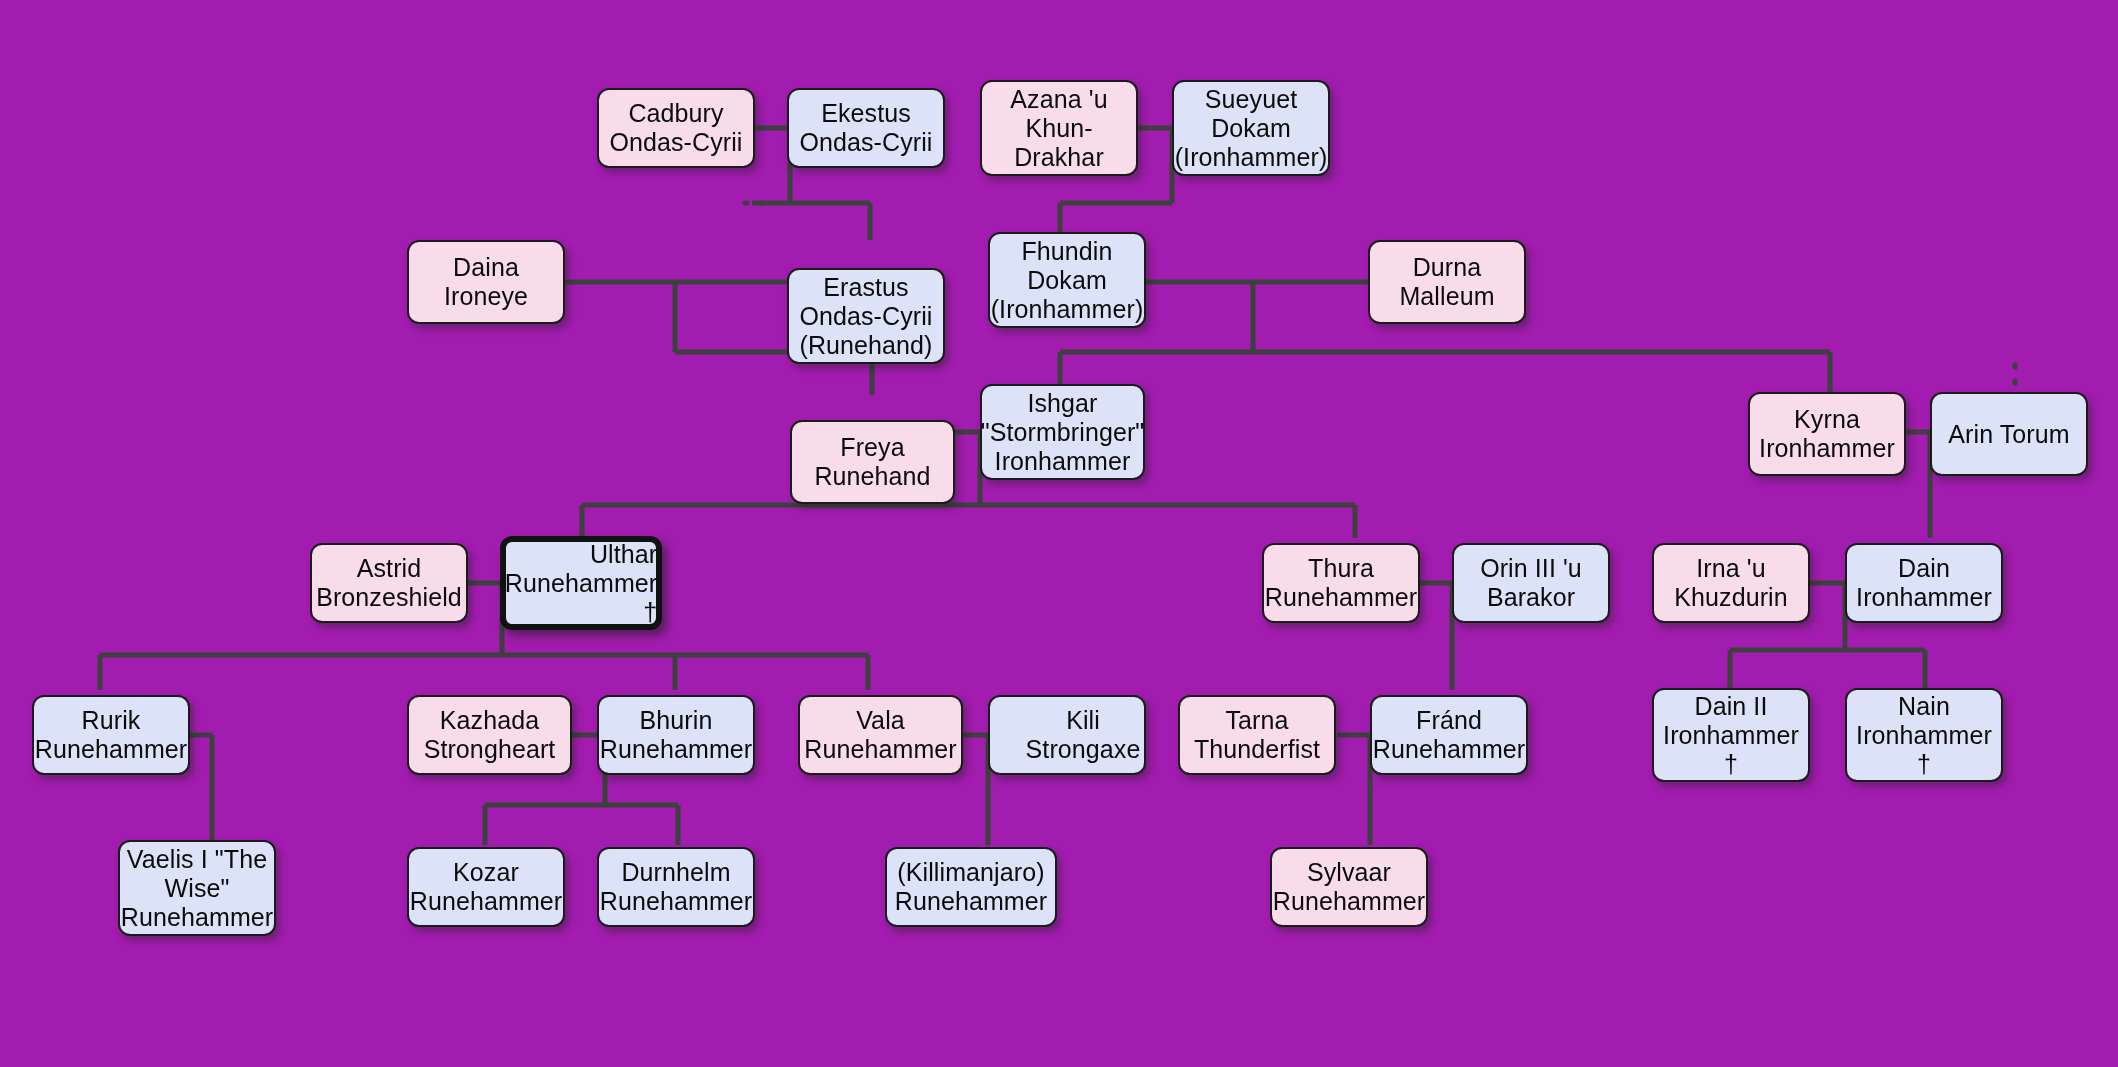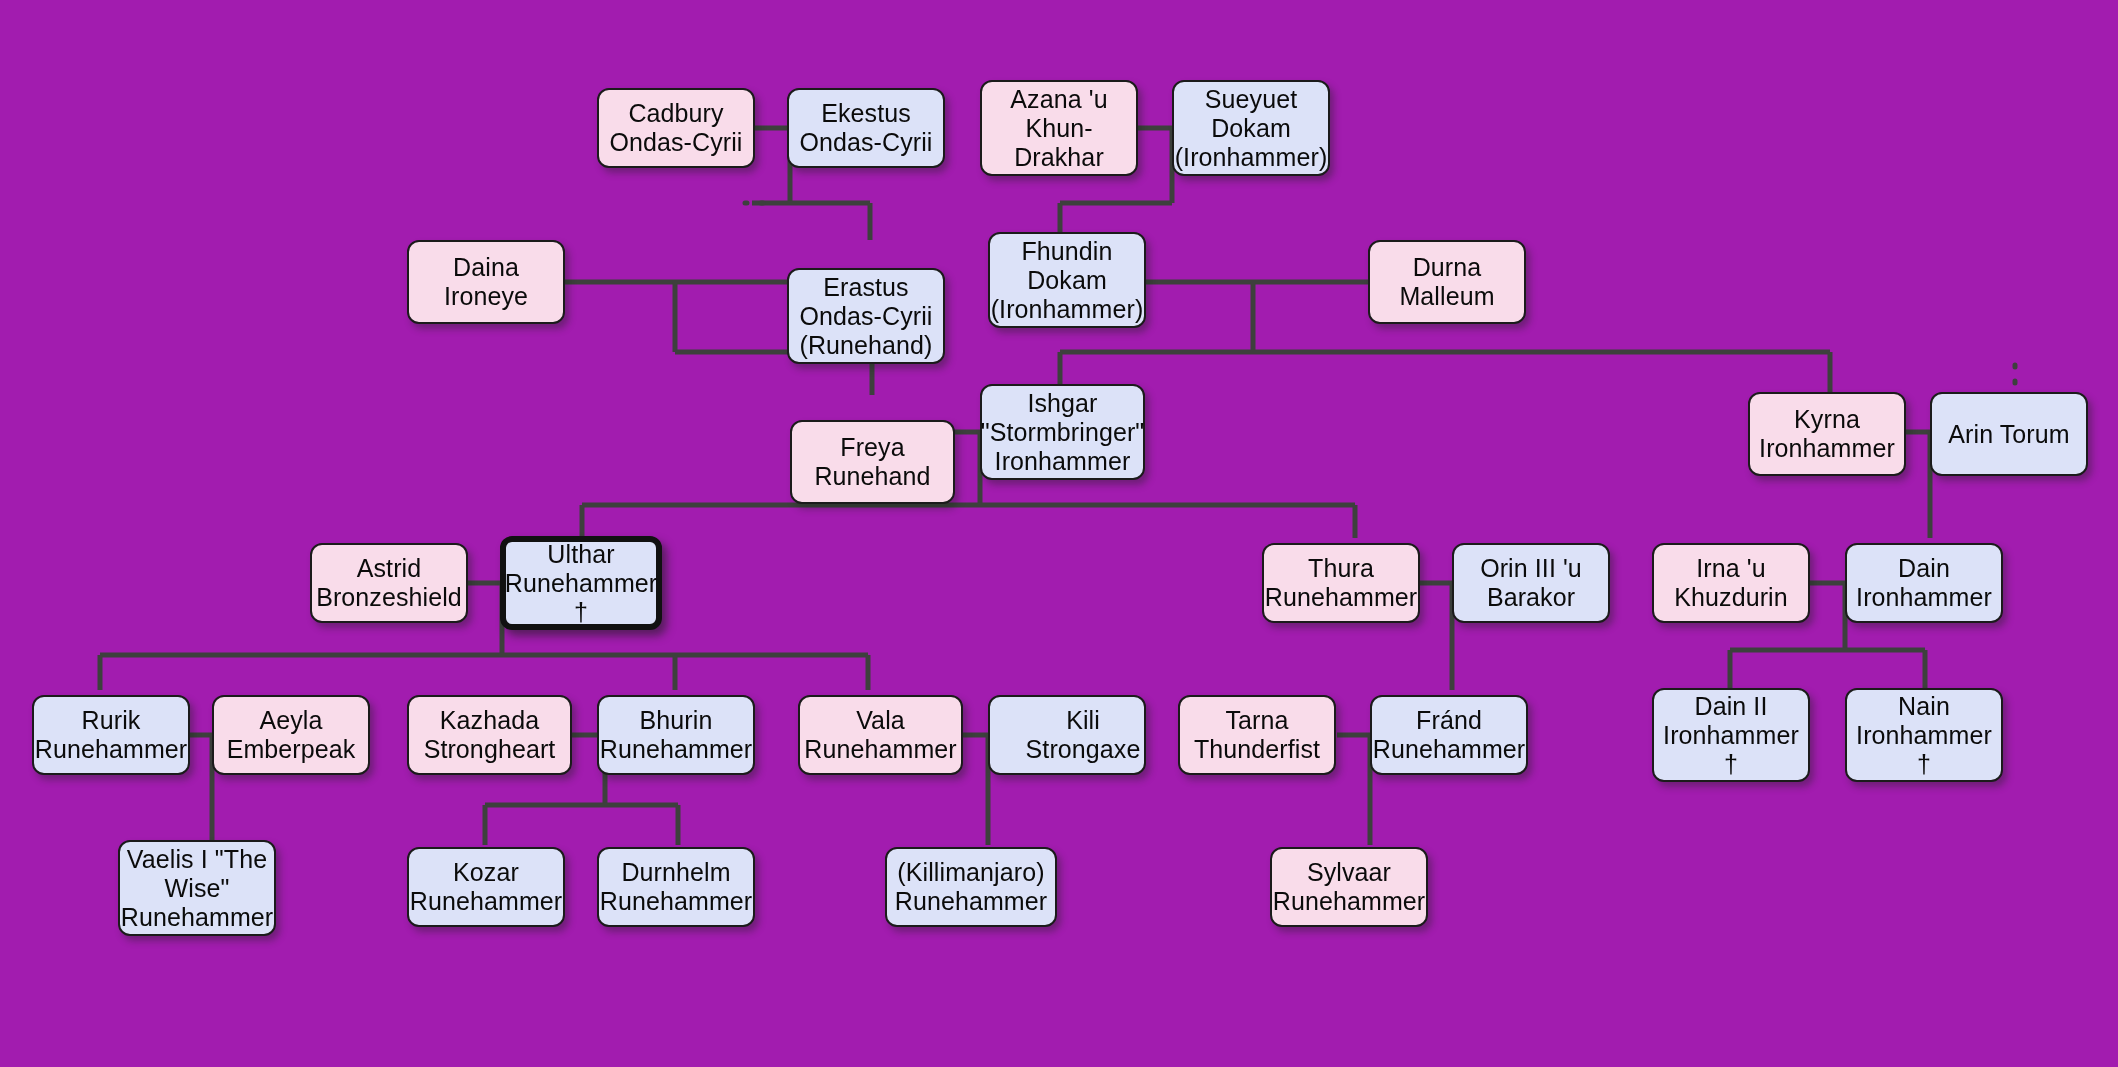--- a/index.html
+++ b/index.html
@@ -150,36 +150,34 @@
 Runehand</div>
   <div class="node male" style="left:980px; top:384px; width:165px; height:96px;">Ishgar
 "Stormbringer"
 Ironhammer</div>
   <div class="node female" style="left:1748px; top:392px; width:158px; height:84px;">Kyrna
 Ironhammer</div>
   <div class="node male" style="left:1930px; top:392px; width:158px; height:84px;">Arin Torum</div>
 
   <div class="node female" style="left:310px; top:543px; width:158px; height:80px;">Astrid
 Bronzeshield</div>
-  <div class="node male highlight" style="left:500px; top:536px; width:162px; height:94px;">Ulthar
+  <div class="node male highlight" style="left:500px; top:536px; width:162px; height:94px;text-align:right;">Ulthar
 Runehammer
 †</div>
   <div class="node female" style="left:1262px; top:543px; width:158px; height:80px;">Thura
 Runehammer</div>
   <div class="node male" style="left:1452px; top:543px; width:158px; height:80px;">Orin III 'u
 Barakor</div>
   <div class="node female" style="left:1652px; top:543px; width:158px; height:80px;">Irna 'u
 Khuzdurin</div>
   <div class="node male" style="left:1845px; top:543px; width:158px; height:80px;">Dain
 Ironhammer</div>
 
   <div class="node male" style="left:32px; top:695px; width:158px; height:80px;text-align:center;">Rurik
 Runehammer</div>
-  <div class="node female" style="left:212px; top:695px; width:158px; height:80px;">Aeyla
-Emberpeak</div>
   <div class="node female" style="left:407px; top:695px; width:165px; height:80px;">Kazhada
 Strongheart</div>
   <div class="node male" style="left:597px; top:695px; width:158px; height:80px;">Bhurin
 Runehammer</div>
   <div class="node female" style="left:790px; top:695px; width:165px; height:80px;margin-left:8px;">Vala
 Runehammer</div>
   <div class="node male" style="left:988px; top:695px; width:158px; height:80px;padding-left:38px;">Kili
 Strongaxe</div>
   <div class="node female" style="left:1178px; top:695px; width:158px; height:80px;">Tarna
 Thunderfist</div>

